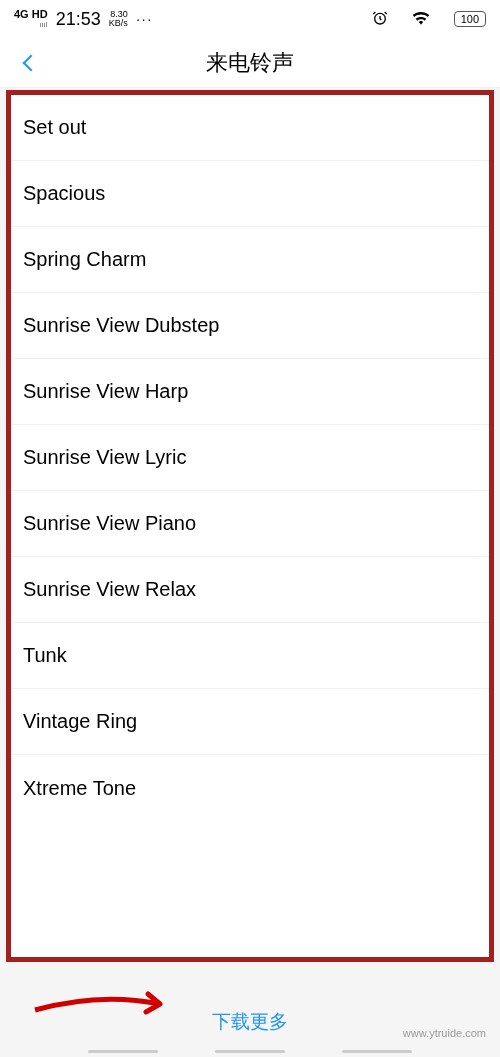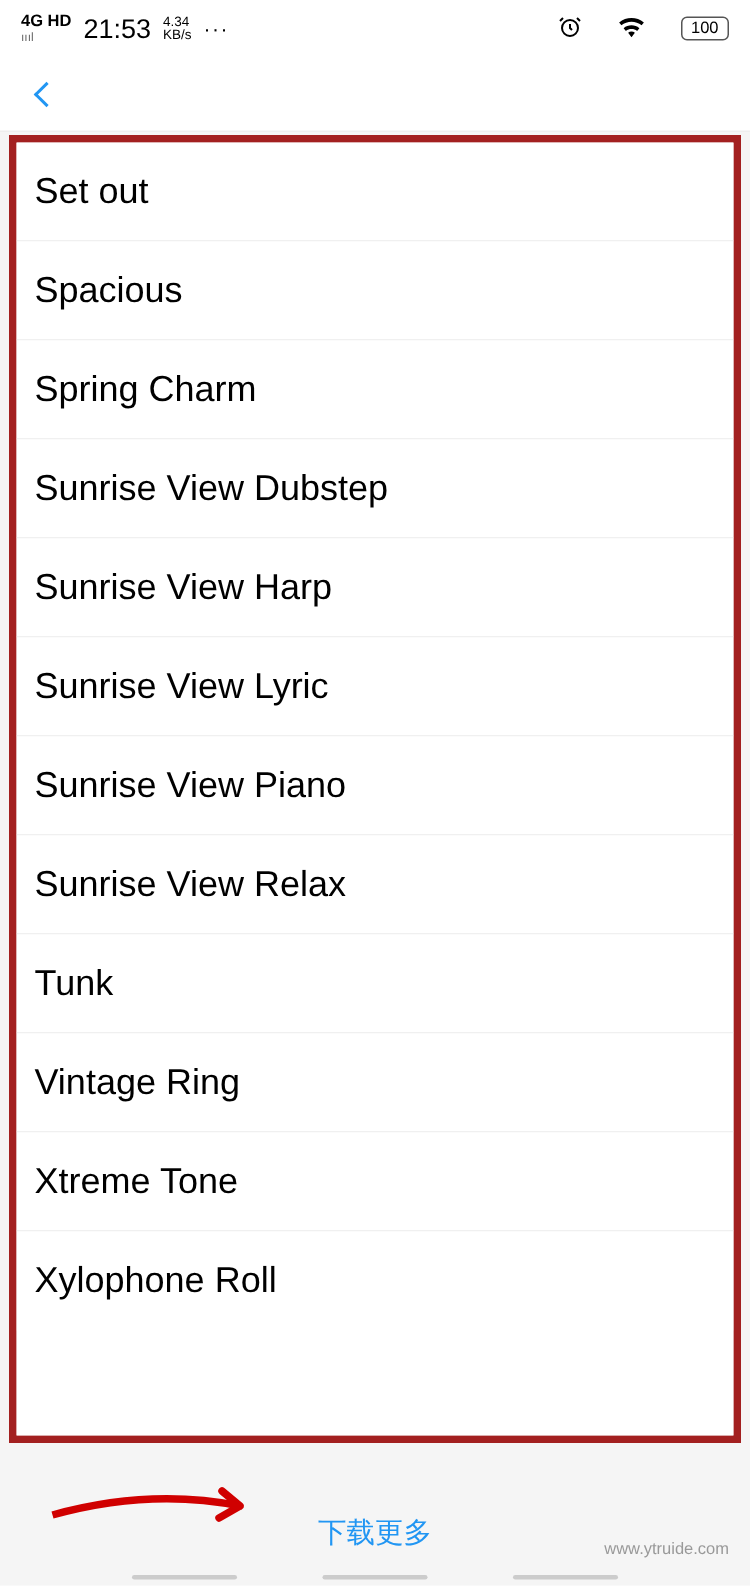--- a/index.html
+++ b/index.html
@@ -14,21 +14,21 @@
     .status-bar {
       height: 38px;
       background: #fff;
       display: flex;
       align-items: center;
       justify-content: space-between;
       padding: 0 14px;
       font-size: 14px;
       color: #000;
     }
-    .status-left { display: flex; align-items: center; gap: 8px; }
+    .status-left { display: flex; align-items: center; gap: 8px; text-align: right; }
     .status-right { display: flex; align-items: center; gap: 24px; }
     .signal-4g { font-size: 11px; font-weight: 600; line-height: 1; }
     .signal-sub { font-size: 8px; color: #666; }
     .time { font-size: 18px; font-weight: 500; }
     .speed { font-size: 9px; line-height: 1; }
     .dots { font-size: 14px; letter-spacing: 1px; }
     .battery-box {
       border: 1.5px solid #555;
       border-radius: 4px;
       padding: 1px 6px;
@@ -84,21 +84,21 @@
       overflow-y: hidden;
       background: #fff;
     }
     .ringtone-item {
       height: 66px;
       display: flex;
       align-items: center;
       justify-content: space-between;
       padding: 0 10px 0 12px;
       border-bottom: 1px solid #f0f0f0;
-      font-size: 24px;
+      font-size: 20px;
       color: #000;
       cursor: pointer;
       background: #fff;
     }
     .ringtone-item:last-child { border-bottom: none; }
     .check-mark {
       width: 14px;
       height: 8px;
       border-left: 3px solid #2196F3;
       border-bottom: 3px solid #2196F3;
@@ -172,21 +172,21 @@
 <body>
 
 <div class="status-bar">
   <div class="status-left">
     <div>
       <div class="signal-4g">4G HD</div>
       <div class="signal-sub">ıııl</div>
     </div>
     <span class="time">21:53</span>
     <div>
-      <div class="speed">4.34</div>
+      <div class="speed">8.30</div>
       <div class="speed">KB/s</div>
     </div>
     <span class="dots">···</span>
   </div>
   <div class="status-right">
     <span>
       <svg width="16" height="16" viewBox="0 0 24 24" fill="none" stroke="#000" stroke-width="2">
           <circle cx="12" cy="13" r="8"></circle>
           <path d="M12 9v4l2 2M5 3L2 6M22 6l-3-3"></path>
         </svg>
@@ -197,20 +197,21 @@
         </svg>
     </span>
     <span class="battery-box">100</span>
   </div>
 </div>
 
 <div class="header">
   <div class="back-btn">
     <div class="back-chevron"></div>
   </div>
+  <div class="header-title">来电铃声</div>
 </div>
 
 <div class="content-frame">
   <div class="ringtone-list" id="ringtone-list">
       <div class="ringtone-item">
         <span>Set out</span>
       </div>
       <div class="ringtone-item">
         <span>Spacious</span>
       </div>
@@ -233,23 +234,20 @@
         <span>Sunrise View Relax</span>
       </div>
       <div class="ringtone-item">
         <span>Tunk</span>
       </div>
       <div class="ringtone-item">
         <span>Vintage Ring</span>
       </div>
       <div class="ringtone-item">
         <span>Xtreme Tone</span>
-      </div>
-      <div class="ringtone-item">
-        <span>Xylophone Roll</span>
       </div>
     </div>
 </div>
 
 <div class="bottom-bar">
   <svg class="arrow-annotation" viewBox="0 0 150 40">
     <path d="M5 28 Q 70 10 130 22" stroke="#d00000" stroke-width="5" fill="none"></path>
     <path d="M130 22 L118 12 M130 22 L116 30" stroke="#d00000" stroke-width="5" fill="none" stroke-linecap="round"></path>
   </svg>
   <div class="download-btn">下载更多</div>

